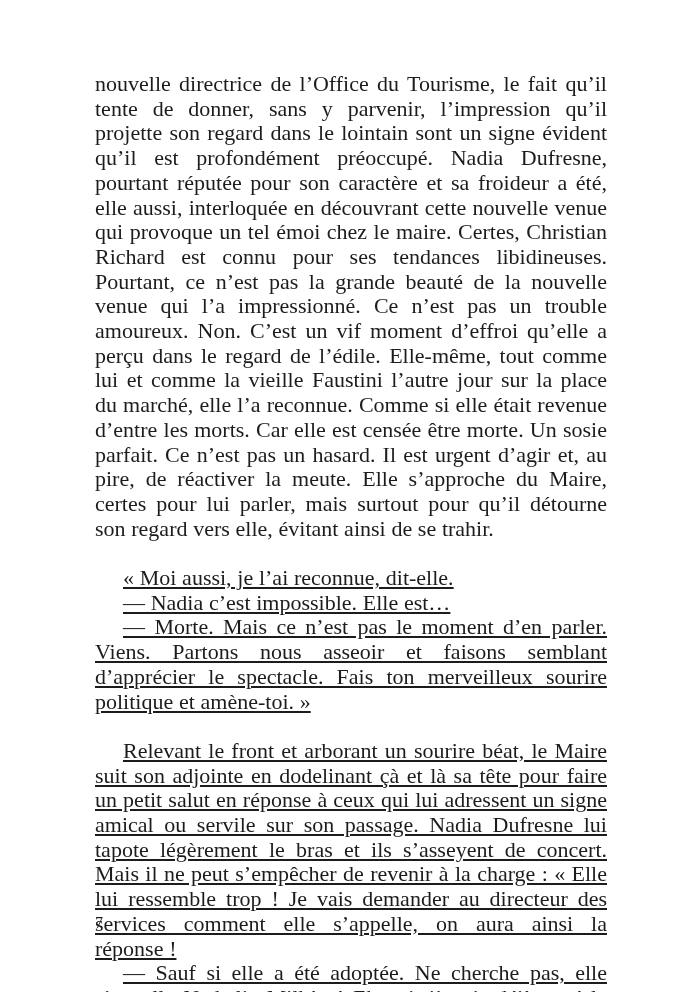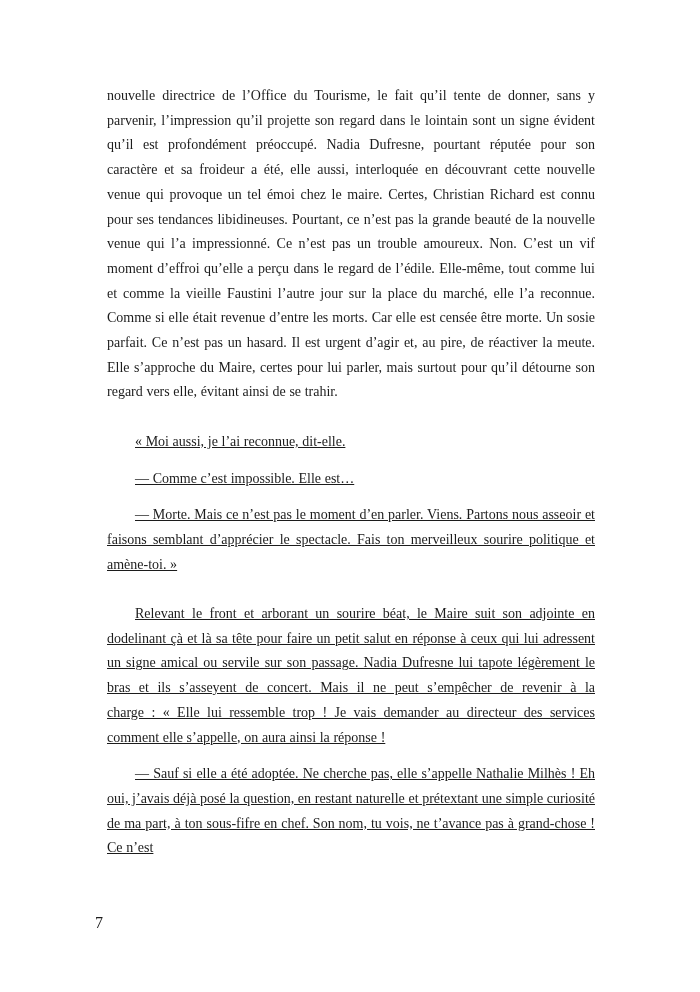--- a/index.html
+++ b/index.html
@@ -21,23 +21,23 @@
     background: #ffffff;
     overflow: hidden;
   }
   .text-block {
     position: absolute;
     left: 95px;
     top: 72px;
     width: 512px;
   }
   .para {
-    margin: 12px;
+    margin: 0;
     padding: 0;
-    font-size: 14px;
+    font-size: 22px;
     line-height: 24.7px;
     text-align: justify;
     text-justify: inter-word;
     word-spacing: 0.01em;
   }
   .para.indent {
     text-indent: 28px;
     text-decoration: underline;
   }
   .para.gap-before {
@@ -52,19 +52,19 @@
     color: #1c1c1c;
   }
 </style>
 </head>
 <body>
 
 <div class="book-page">
   <div class="text-block">
     <p class="para no-indent">nouvelle directrice de l’Office du Tourisme, le fait qu’il tente de donner, sans y parvenir, l’impression qu’il projette son regard dans le lointain sont un signe évident qu’il est profondément préoccupé. Nadia Dufresne, pourtant réputée pour son caractère et sa froideur a été, elle aussi, interloquée en découvrant cette nouvelle venue qui provoque un tel émoi chez le maire. Certes, Christian Richard est connu pour ses tendances libidineuses. Pourtant, ce n’est pas la grande beauté de la nouvelle venue qui l’a impressionné. Ce n’est pas un trouble amoureux. Non. C’est un vif moment d’effroi qu’elle a perçu dans le regard de l’édile. Elle-même, tout comme lui et comme la vieille Faustini l’autre jour sur la place du marché, elle l’a reconnue. Comme si elle était revenue d’entre les morts. Car elle est censée être morte. Un sosie parfait. Ce n’est pas un hasard. Il est urgent d’agir et, au pire, de réactiver la meute. Elle s’approche du Maire, certes pour lui parler, mais surtout pour qu’il détourne son regard vers elle, évitant ainsi de se trahir.</p>
     <p class="para indent gap-before">«&nbsp;Moi aussi, je l’ai reconnue, dit-elle.</p>
-    <p class="para indent">— Comme c’est impossible. Elle est…</p>
+    <p class="para indent">— Nadia c’est impossible. Elle est…</p>
     <p class="para indent">— Morte. Mais ce n’est pas le moment d’en parler. Viens. Partons nous asseoir et faisons semblant d’apprécier le spectacle. Fais ton merveilleux sourire politique et amène-toi.&nbsp;»</p>
     <p class="para indent gap-before">Relevant le front et arborant un sourire béat, le Maire suit son adjointe en dodelinant çà et là sa tête pour faire un petit salut en réponse à ceux qui lui adressent un signe amical ou servile sur son passage. Nadia Dufresne lui tapote légèrement le bras et ils s’asseyent de concert. Mais il ne peut s’empêcher de revenir à la charge&nbsp;:&nbsp;«&nbsp;Elle lui ressemble trop&nbsp;! Je vais demander au directeur des services comment elle s’appelle, on aura ainsi la réponse&nbsp;!</p>
     <p class="para indent">— Sauf si elle a été adoptée. Ne cherche pas, elle s’appelle Nathalie Milhès&nbsp;! Eh oui, j’avais déjà posé la question, en restant naturelle et prétextant une simple curiosité de ma part, à ton sous-fifre en chef. Son nom, tu vois, ne t’avance pas à grand-chose&nbsp;! Ce n’est</p>
   </div>
   <div class="page-number">7</div>
 </div>
 
 </body></html>

